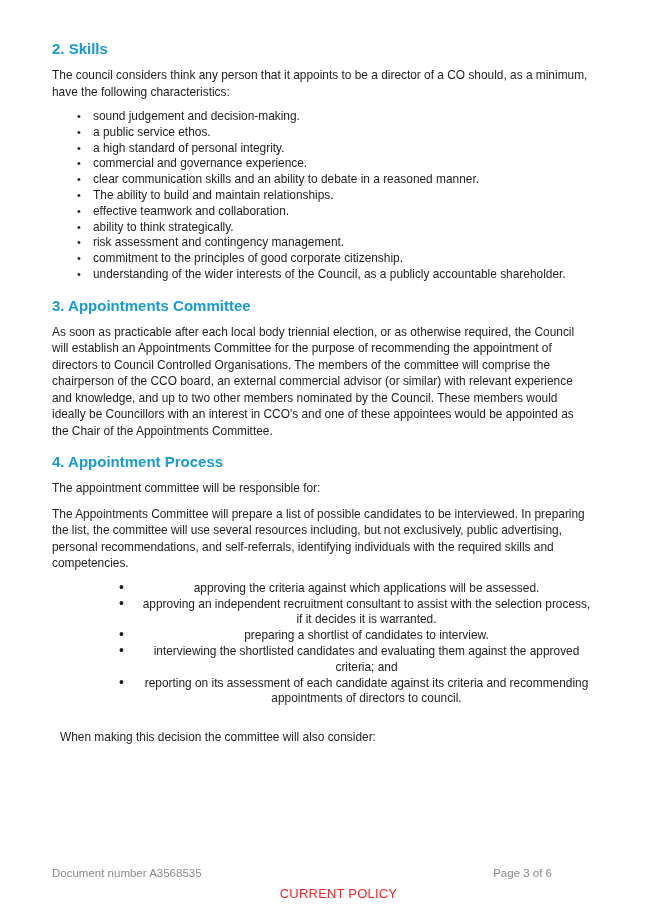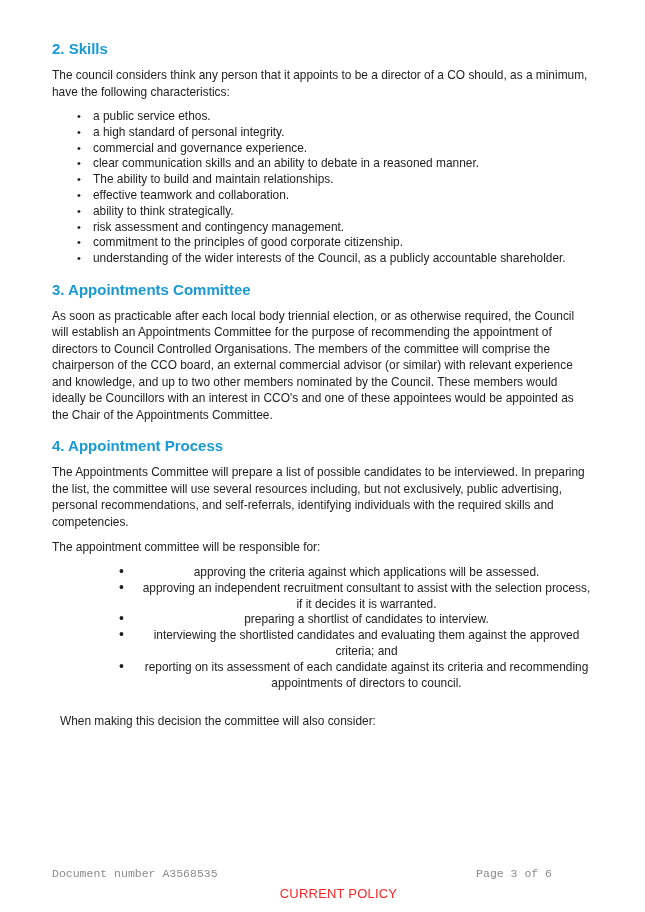--- a/index.html
+++ b/index.html
@@ -81,21 +81,20 @@
   .footer {
     position: absolute;
     left: 52px;
     right: 93px;
     top: 852px;
     display: flex;
     justify-content: space-between;
     align-items: flex-start;
     font-size: 11.5px;
     color: var(--footer-gray, #8b8b8b);
-    font-family: Liberation Mono, monospace;
   }
   .stamp {
     position: absolute;
     top: 871px;
     left: 32px;
     right: 0;
     text-align: center;
     font-size: 13px;
     letter-spacing: 0.2px;
     color: var(--stamp-red, #fb2626);
@@ -103,38 +102,39 @@
 </style>
 </head>
 <body>
 
 <div class="page">
   <div class="content">
 
     <h2 class="section-heading first">2. Skills</h2>
     <p class="para">The council considers think any person that it appoints to be a director of a CO should, as a minimum, have the following characteristics:</p>
     <ul class="dot-list">
+      <li>sound judgement and decision-making.</li>
       <li>a public service ethos.</li>
       <li>a high standard of personal integrity.</li>
       <li>commercial and governance experience.</li>
       <li>clear communication skills and an ability to debate in a reasoned manner.</li>
       <li>The ability to build and maintain relationships.</li>
       <li>effective teamwork and collaboration.</li>
       <li>ability to think strategically.</li>
       <li>risk assessment and contingency management.</li>
       <li>commitment to the principles of good corporate citizenship.</li>
       <li>understanding of the wider interests of the Council, as a publicly accountable shareholder.</li>
     </ul>
 
     <h2 class="section-heading">3. Appointments Committee</h2>
     <p class="para">As soon as practicable after each local body triennial election, or as otherwise required, the Council will establish an Appointments Committee for the purpose of recommending the appointment of directors to Council Controlled Organisations. The members of the committee will comprise the chairperson of the CCO board, an external commercial advisor (or similar) with relevant experience and knowledge, and up to two other members nominated by the Council. These members would ideally be Councillors with an interest in CCO's and one of these appointees would be appointed as the Chair of the Appointments Committee.</p>
 
     <h2 class="section-heading">4. Appointment Process</h2>
+    <p class="para">The appointment committee will be responsible for:</p>
     <p class="para">The Appointments Committee will prepare a list of possible candidates to be interviewed. In preparing the list, the committee will use several resources including, but not exclusively, public advertising, personal recommendations, and self-referrals, identifying individuals with the required skills and competencies.</p>
-    <p class="para">The appointment committee will be responsible for:</p>
     <ul class="disc-list">
       <li>approving the criteria against which applications will be assessed.</li>
       <li>approving an independent recruitment consultant to assist with the selection process, if it decides it is warranted.</li>
       <li>preparing a shortlist of candidates to interview.</li>
       <li>interviewing the shortlisted candidates and evaluating them against the approved criteria; and</li>
       <li>reporting on its assessment of each candidate against its criteria and recommending appointments of directors to council.</li>
     </ul>
 
     <p class="para consider-intro">When making this decision the committee will also consider:</p>
 

